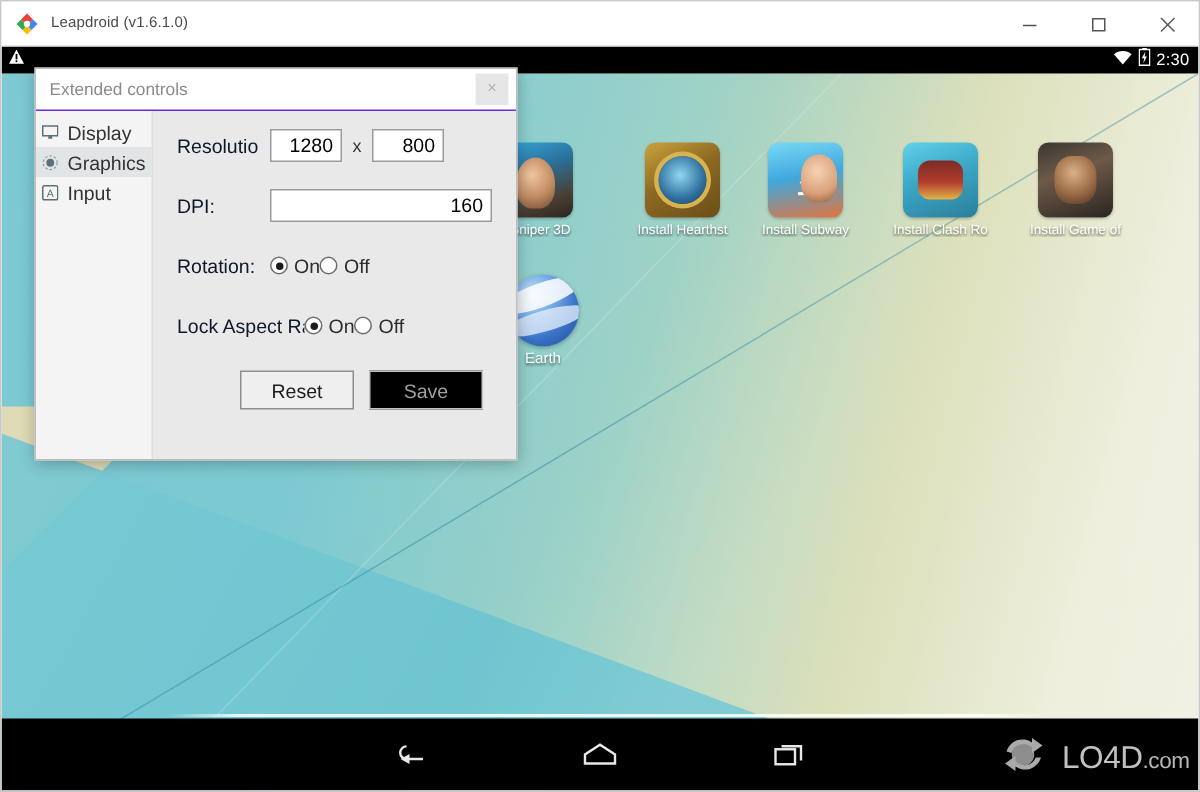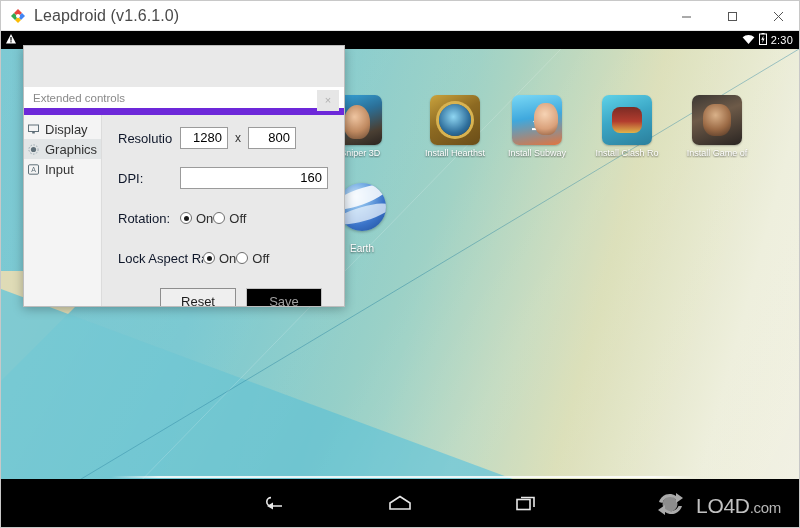--- a/index.html
+++ b/index.html
@@ -26,21 +26,21 @@
     border-bottom: 1px solid #e6e6e6;
     display: flex; align-items: center;
   }
   .tb-logo {
     width: 16px; height: 16px;
     margin-left: 9px; margin-right: 8px;
     position: relative;
   }
   .tb-logo svg { display: block; }
   .tb-title {
-    font-size: 16px; color: #4a4a4a;
+    font-size: 10px; color: #4a4a4a;
     letter-spacing: 0.1px;
     white-space: nowrap;
   }
   .tb-ctrls {
     position: absolute; right: 0; top: 0;
     height: 30px; display: flex;
   }
   .tb-btn {
     width: 46px; height: 30px;
     display: flex; align-items: center; justify-content: center;
@@ -208,21 +208,21 @@
     transform: rotate(-20deg);
   }
   .earth-ball:after {
     content:''; position:absolute;
     left:-4px; top: 24px; width: 58px; height: 14px;
     background: #e8f2fb; opacity: .75;
     border-radius: 50%;
     transform: rotate(-16deg);
   }
   .earth-label {
-    margin-top: 12px; font-size: 10px; color: #ffffff;
+    margin-top: 3px; font-size: 10px; color: #ffffff;
     text-shadow: 0 1px 2px rgba(0,0,0,0.6);
   }
 
   
   .drawer-btn {
     position: absolute; left: 383px; top: 453px;
     width: 34px; height: 34px;
     border-radius: 50%;
     border: 2px solid #ffffff;
     display: flex; align-items: center; justify-content: center;
@@ -249,21 +249,21 @@
     gap: 78px;
     z-index: 20;
   }
   .nav-btn {
     width: 48px; height: 48px;
     display: flex; align-items: center; justify-content: center;
   }
 
   
   .watermark {
-    position: absolute; right: 18px; bottom: 6px;
+    position: absolute; right: 6px; bottom: 6px;
     display: flex; align-items: center; gap: 10px;
     z-index: 25;
     opacity: .92;
   }
   .wm-text {
     font-size: 21px;
     color: #d2d2d2;
     letter-spacing: -0.3px;
     font-family: "Liberation Sans", sans-serif;
   }
@@ -276,24 +276,23 @@
     width: 322px; height: 262px;
     background: #e9e9e9;
     border: 1px solid #bdbdbd;
     box-shadow: 0 2px 10px rgba(0,0,0,0.28);
     z-index: 40;
     overflow: hidden;
   }
   .dlg-title {
     height: 28px;
     background: #ffffff;
-    border-bottom: 7px solid #6d28d9;
+    border-bottom: 1px solid #6d28d9;
     display: flex; align-items: center;
     position: relative;
-    margin-top: 41px;
   }
   .dlg-title-text {
     margin-left: 9px;
     font-size: 11.5px;
     color: #8a8a8a;
   }
   .dlg-close {
     position: absolute; right: 5px; top: 3px;
     width: 22px; height: 21px;
     background: #e6e6e6;

